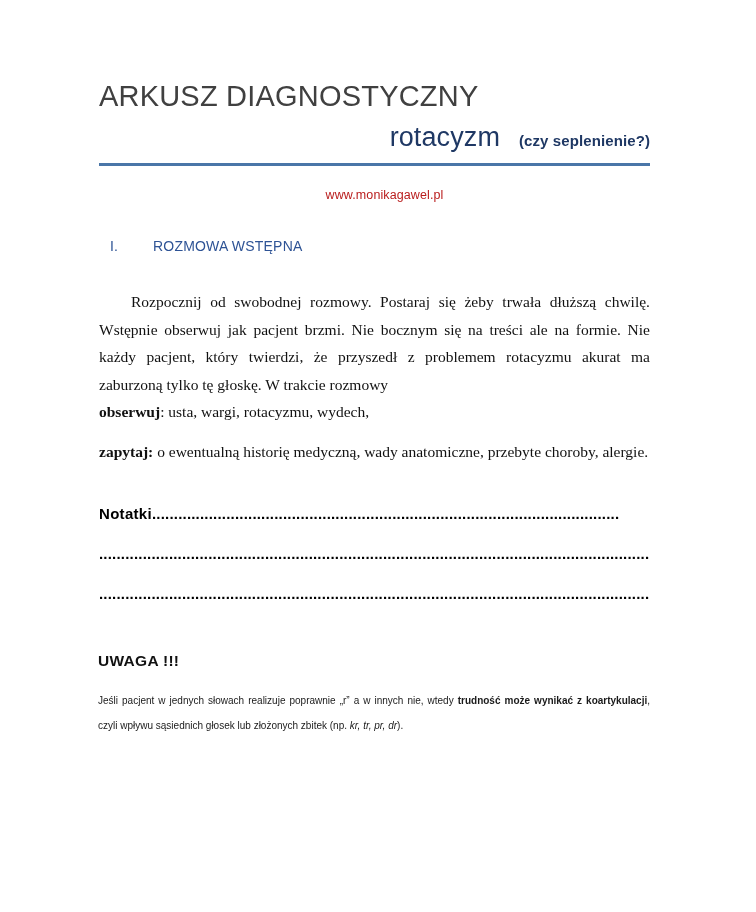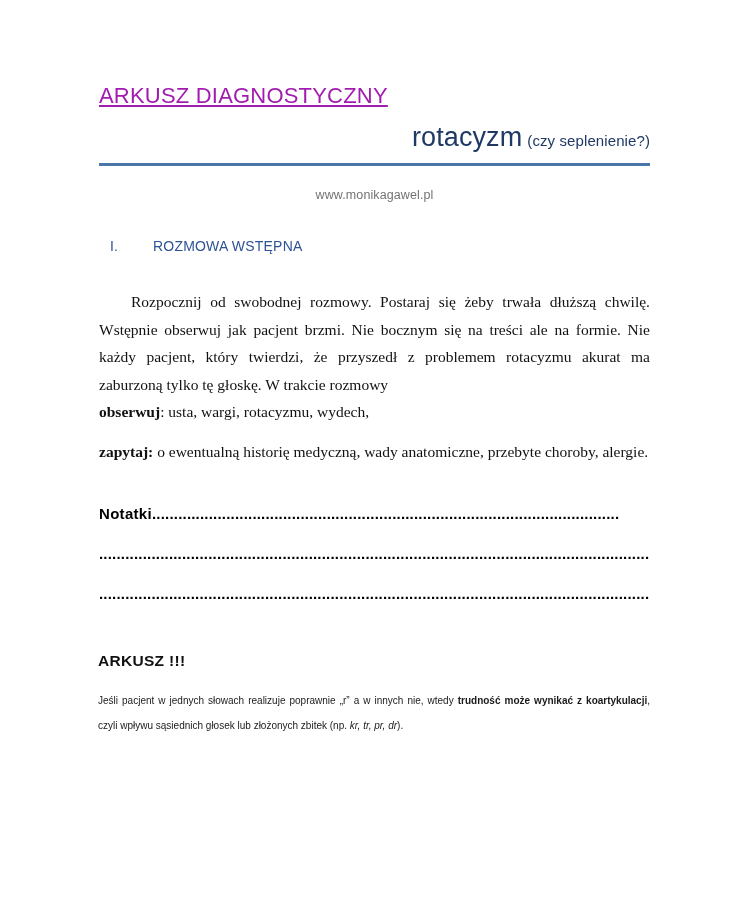--- a/index.html
+++ b/index.html
@@ -25,69 +25,68 @@
 
   
   .title-block {
     position: absolute;
     left: 99px;
     top: 78px;
     width: 551px;
   }
   .doc-title {
     font-family: "Liberation Sans", sans-serif;
-    font-size: 22px;
+    font-size: 29px;
     font-weight: 400;
     letter-spacing: 0.2px;
-    color: #a21caf;
+    color: #404040;
     line-height: 36px;
     margin: 0;
     white-space: nowrap;
-    text-decoration: underline;
   }
   .subtitle-row {
     text-align: right;
     margin-top: 6px;
     line-height: 34px;
     white-space: nowrap;
   }
   .doc-subtitle {
     font-family: "Liberation Sans", sans-serif;
     font-size: 27px;
     font-weight: 400;
     color: #1f3864;
     letter-spacing: 0.1px;
   }
   .doc-subnote {
     font-family: "Liberation Sans", sans-serif;
     font-size: 15px;
-    font-weight: 400;
+    font-weight: 700;
     color: #1f3864;
     letter-spacing: 0.1px;
-    padding-left: 5px;
+    padding-left: 19px;
   }
   .title-rule {
     position: absolute;
     left: 99px;
     top: 163px;
     width: 551px;
     height: 3px;
     background: #4a76a8;
   }
 
   
   .site-url {
     position: absolute;
-    left: 99px;
+    left: 109px;
     top: 188px;
     width: 551px;
     text-align: center;
     font-family: "Liberation Sans", sans-serif;
     font-size: 12.5px;
-    color: #737373;
+    color: #b91c1c;
     letter-spacing: 0.1px;
   }
 
   
   .section-heading {
     position: absolute;
     left: 110px;
     top: 238px;
     font-family: "Liberation Sans", sans-serif;
     font-size: 14px;
@@ -210,20 +209,20 @@
 
     <p><span class="b">zapytaj:</span><span> o ewentualną historię medyczną, wady anatomiczne, przebyte choroby, alergie.</span></p>
   </div>
 
   <div class="notes-block">
     <div class="notes-line"><span>Notatki</span><span class="notes-dots">...........................................................................................................</span></div>
     <div class="notes-line"><span class="notes-dots">...................................................................................................................................</span></div>
     <div class="notes-line"><span class="notes-dots">...................................................................................................................................</span></div>
   </div>
 
-  <div class="warn-heading">ARKUSZ !!!</div>
+  <div class="warn-heading">UWAGA !!!</div>
 
   <div class="warn-block">
     <p><span>Jeśli pacjent w jednych słowach realizuje poprawnie „r” a w innych nie, wtedy </span><span class="b">trudność może wynikać z koartykulacji</span><span>, czyli wpływu sąsiednich głosek lub złożonych zbitek (np. </span><span class="i">kr, tr, pr, dr</span><span>).</span></p>
 
   </div>
 
 </div>
 
 </body></html>

